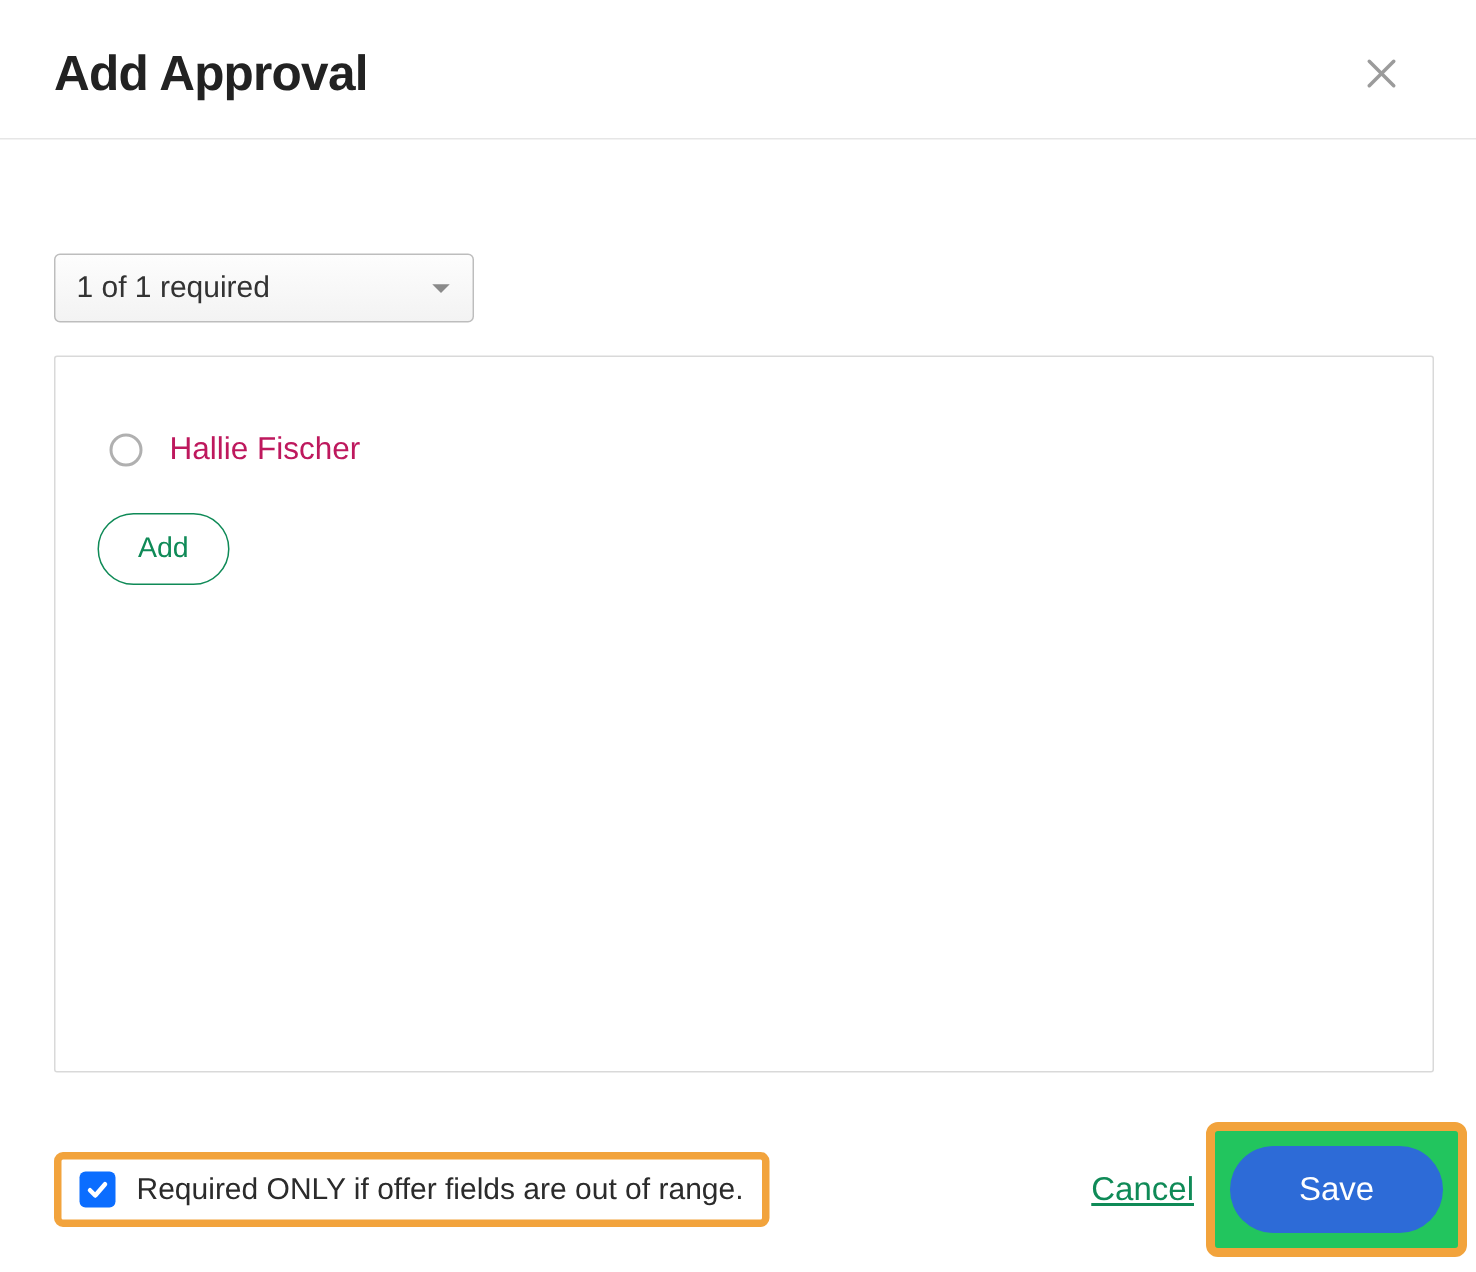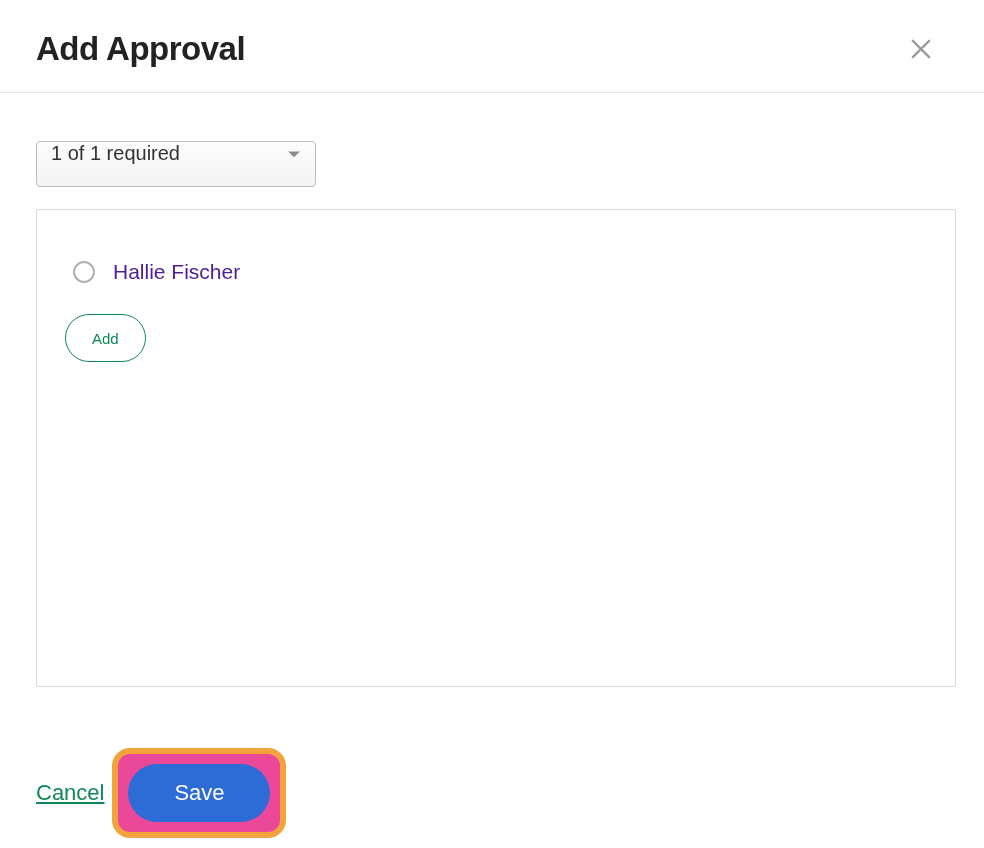--- a/index.html
+++ b/index.html
@@ -35,48 +35,50 @@
     height: 28px;
     cursor: pointer;
     color: #9b9b9b;
   }
   .close-btn svg { display: block; }
   .body {
     padding: 48px 36px 0 36px;
   }
   .select-wrap {
     display: inline-flex;
+    align-items: center;
     justify-content: space-between;
     width: 280px;
     height: 46px;
     padding: 0 14px 0 14px;
     border: 1px solid #bdbdbd;
     border-radius: 4px;
     background: linear-gradient(#fdfdfd, #f3f3f3);
     font-size: 20px;
     color: #333;
     cursor: pointer;
+    margin-top: 28px;
   }
   .select-caret {
     color: #8a8a8a;
   }
   .panel {
     margin-top: 22px;
     width: 920px;
     height: 478px;
     border: 1px solid #d9d9d9;
     border-radius: 2px;
     padding: 50px 28px 28px 28px;
   }
   .person-row {
     display: flex;
     align-items: center;
     gap: 18px;
     font-size: 21px;
-    color: #4c1d95;
+    color: #be185d;
     margin-bottom: 30px;
     margin-left: 8px;
   }
   .radio-dot {
     width: 22px;
     height: 22px;
     border: 2px solid #b0b0b0;
     border-radius: 50%;
     background: #fff;
     cursor: pointer;
@@ -85,21 +87,21 @@
   .add-pill {
     display: inline-flex;
     align-items: center;
     justify-content: center;
     height: 48px;
     padding: 0 26px;
     border: 1.5px solid #0f8a57;
     color: #0f8a57;
     background: #fff;
     border-radius: 999px;
-    font-size: 15px;
+    font-size: 19px;
     cursor: pointer;
     margin-left: 0;
   }
   .footer {
     position: absolute;
     left: 0;
     right: 0;
     bottom: 10px;
     padding: 0 6px 0 36px;
     display: flex;
@@ -138,23 +140,23 @@
   }
   .cancel-link {
     font-size: 22px;
     color: #0f8a57;
     text-decoration: underline;
     cursor: pointer;
     margin-right: 8px;
   }
   .save-wrap {
     border: 6px solid #f2a33c;
-    border-radius: 18px;
+    border-radius: 8px;
     padding: 10px;
-    background: #ec4899;
+    background: #22c55e;
   }
   .save-btn {
     width: 142px;
     height: 58px;
     border-radius: 999px;
     background: #2d6bd7;
     color: #fff;
     font-size: 22px;
     display: flex;
     align-items: center;
@@ -195,20 +197,28 @@
         <span>Hallie Fischer</span>
       </div>
       <button type="button" class="add-pill">
         <span>Add</span>
       </button>
     </div>
 
   </div>
 
   <div class="footer">
+    <div class="check-area">
+      <span class="chk">
+        <svg viewBox="0 0 16 16" width="16" height="16" fill="none" stroke="#ffffff" stroke-width="3" stroke-linecap="round" stroke-linejoin="round">
+          <polyline points="3,8.5 6.5,12 13,4.5"></polyline>
+        </svg>
+      </span>
+      <span class="chk-label">Required ONLY if offer fields are out of range.</span>
+    </div>
 
     <div class="actions">
       <span class="cancel-link">Cancel</span>
       <div class="save-wrap">
         <button type="button" class="save-btn">
           <span>Save</span>
         </button>
       </div>
     </div>
   </div>

